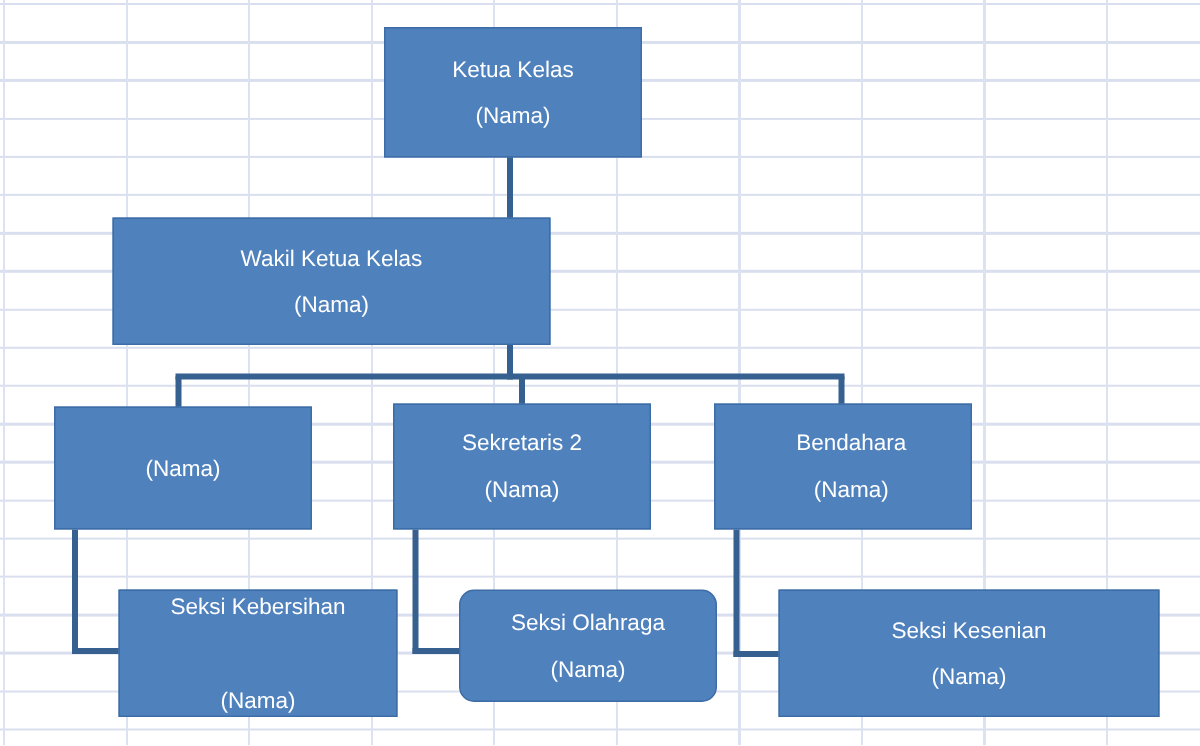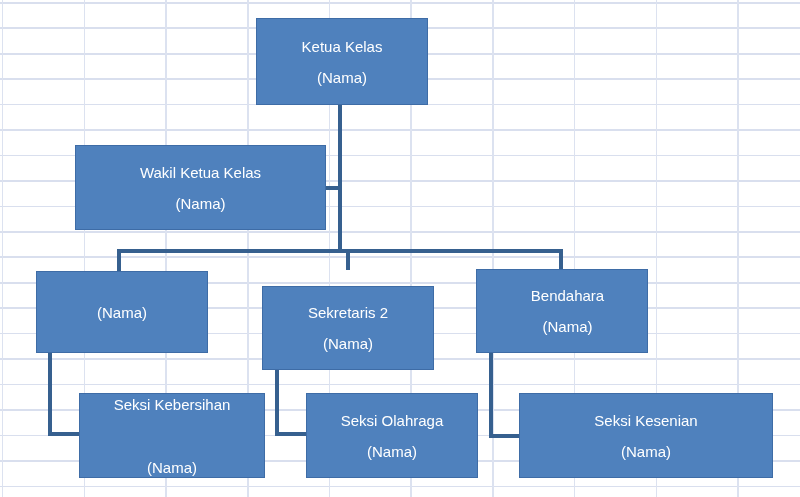--- a/index.html
+++ b/index.html
@@ -65,45 +65,45 @@
   <div class="connector" style="left:275px; top:353px; width:4px;  height:83px;"></div>
   <div class="connector" style="left:275px; top:432px; width:33px; height:4px;"></div>
   <div class="connector" style="left:489px; top:353px; width:4px;  height:85px;"></div>
   <div class="connector" style="left:489px; top:434px; width:32px; height:4px;"></div>
 
   <div class="node" style="left:256px; top:18px; width:172px; height:87px;align-items:center;">
     <div>Ketua Kelas</div>
     <div>(Nama)</div>
   </div>
 
-  <div class="node" style="left:75px; top:145px; width:251px; height:85px;">
+  <div class="node" style="left:75px; top:145px; width:292px; height:85px;">
     <div>Wakil Ketua Kelas</div>
     <div>(Nama)</div>
   </div>
 
   <div class="node" style="left:36px; top:271px; width:172px; height:82px;">
     <div>(Nama)</div>
   </div>
 
-  <div class="node" style="left:262px; top:269px; width:172px; height:84px;margin-top:17px;">
+  <div class="node" style="left:262px; top:269px; width:172px; height:84px;">
     <div>Sekretaris 2</div>
     <div>(Nama)</div>
   </div>
 
   <div class="node" style="left:476px; top:269px; width:172px; height:84px;padding-left:11px;">
     <div>Bendahara</div>
     <div>(Nama)</div>
   </div>
 
   <div class="node" style="left:79px; top:393px; width:186px; height:85px;gap:32px;">
     <div>Seksi Kebersihan</div>
     <div>(Nama)</div>
   </div>
 
-  <div class="node" style="left:306px; top:393px; width:172px; height:85px;">
+  <div class="node" style="left:306px; top:393px; width:172px; height:75px;border-radius:10px;">
     <div>Seksi Olahraga</div>
     <div>(Nama)</div>
   </div>
 
   <div class="node" style="left:519px; top:393px; width:254px; height:85px;">
     <div>Seksi Kesenian</div>
     <div>(Nama)</div>
   </div>
 
 </div>

